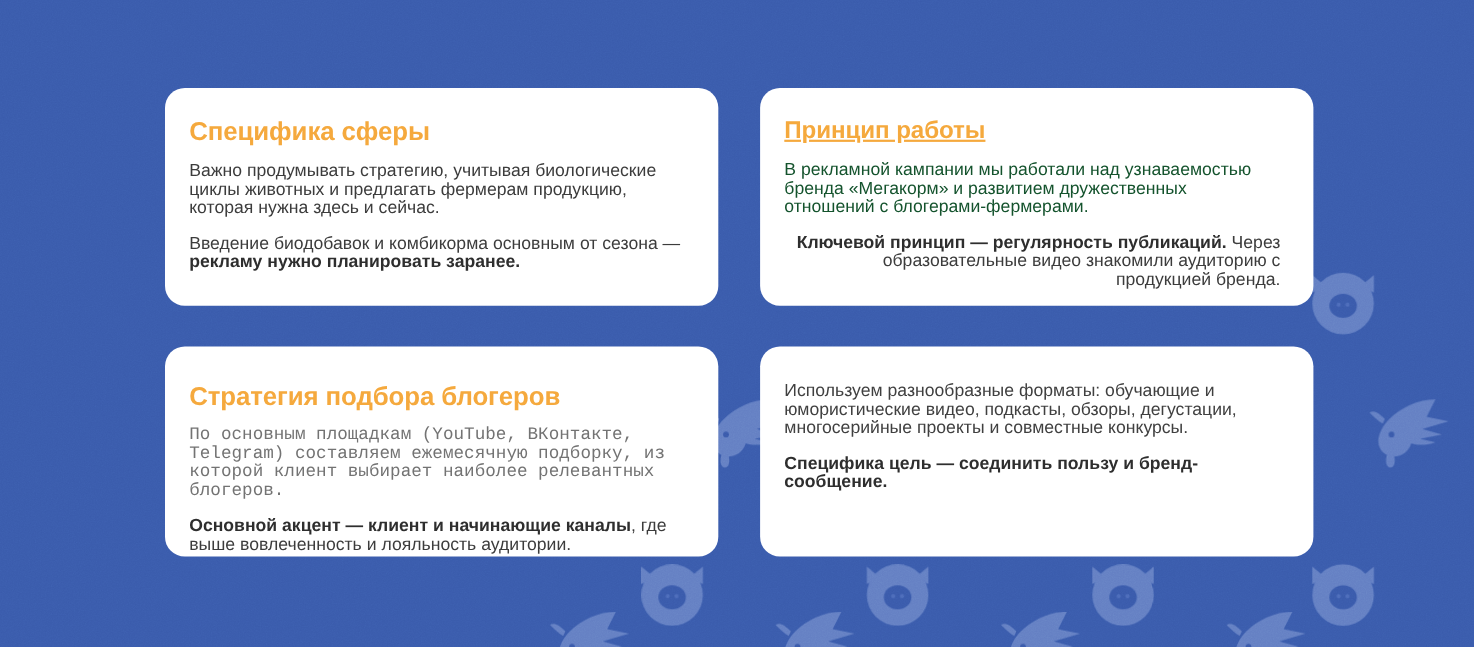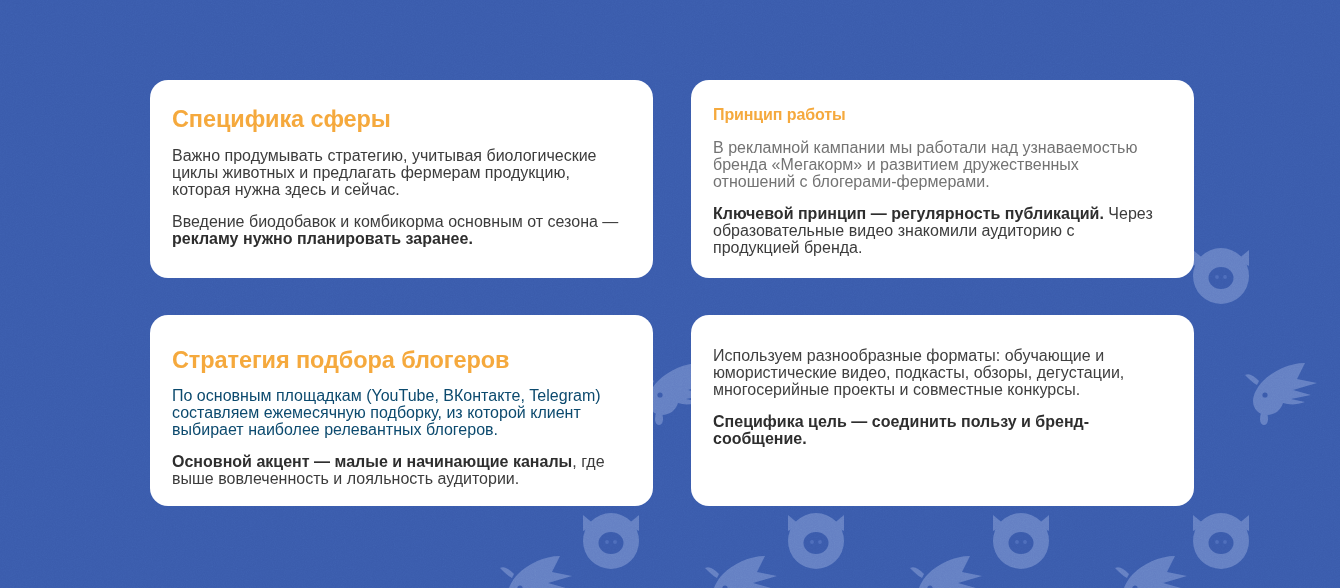--- a/index.html
+++ b/index.html
@@ -81,21 +81,21 @@
     line-height: 17px;
     letter-spacing: 0.01px;
   }
 
   .para + .para { margin-top: 15px; }
 
   .para b, .para strong { font-weight: bold; color: #2e2e2e; }
 
   
   #card-1 .card-title { font-size: 23.5px; }
-  #card-2 .card-title { font-size: 16px; }
+  #card-2 .card-title { font-size: 22px; text-decoration: underline; }
   #card-3 .card-title { font-size: 23.5px; }
   #card-4 .card-title { font-size: 23.5px; }
 
   #card-3, #card-4 { padding-top: 32px; }
   #card-3 .card-title, #card-4 .card-title { margin-bottom: 14px; }
 </style>
 </head>
 <body>
 
 <div id="slide-bg" style="background: rgb(58, 91, 172);"></div>
@@ -153,30 +153,30 @@
     <div class="card-title" style="color: rgb(245, 169, 61);">Специфика сферы</div>
     <div class="card-body">
         <p class="para" style="color: rgb(60, 60, 60);"><span>Важно продумывать стратегию, учитывая биологические циклы животных и предлагать фермерам продукцию, которая нужна здесь и сейчас.</span></p>
         <p class="para" style="color: rgb(60, 60, 60);"><span>Введение биодобавок и комбикорма основным от сезона — </span><b>рекламу нужно планировать заранее.</b></p>
       </div>
   </div>
 
   <div class="card" id="card-2" style="background: rgb(255, 255, 255);">
     <div class="card-title" style="color: rgb(245, 169, 61);">Принцип работы</div>
     <div class="card-body">
-        <p class="para" style="color: #737373;"><span>В рекламной кампании мы работали над узнаваемостью бренда «Мегакорм» и развитием дружественных отношений с блогерами-фермерами.</span></p>
-        <p class="para" style="color: rgb(60, 60, 60);"><b>Ключевой принцип — регулярность публикаций.</b><span> Через образовательные видео знакомили аудиторию с продукцией бренда.</span></p>
+        <p class="para" style="color: #14532d;"><span>В рекламной кампании мы работали над узнаваемостью бренда «Мегакорм» и развитием дружественных отношений с блогерами-фермерами.</span></p>
+        <p class="para" style="color: rgb(60, 60, 60); text-align: right;"><b>Ключевой принцип — регулярность публикаций.</b><span> Через образовательные видео знакомили аудиторию с продукцией бренда.</span></p>
       </div>
   </div>
 
   <div class="card" id="card-3" style="background: rgb(255, 255, 255);">
     <div class="card-title" style="color: rgb(245, 169, 61);">Стратегия подбора блогеров</div>
     <div class="card-body">
-        <p class="para" style="color: #0c4a6e;"><span>По основным площадкам (YouTube, ВКонтакте, Telegram) составляем ежемесячную подборку, из которой клиент выбирает наиболее релевантных блогеров.</span></p>
-        <p class="para" style="color: rgb(60, 60, 60);"><b>Основной акцент — малые и начинающие каналы</b><span>, где выше вовлеченность и лояльность аудитории.</span></p>
+        <p class="para" style="color: #737373; font-family: Liberation Mono, monospace;"><span>По основным площадкам (YouTube, ВКонтакте, Telegram) составляем ежемесячную подборку, из которой клиент выбирает наиболее релевантных блогеров.</span></p>
+        <p class="para" style="color: rgb(60, 60, 60);"><b>Основной акцент — клиент и начинающие каналы</b><span>, где выше вовлеченность и лояльность аудитории.</span></p>
       </div>
   </div>
 
   <div class="card" id="card-4" style="background: rgb(255, 255, 255);">
     <div class="card-body">
         <p class="para" style="color: #404040;"><span>Используем разнообразные форматы: обучающие и юмористические видео, подкасты, обзоры, дегустации, многосерийные проекты и совместные конкурсы.</span></p>
         <p class="para" style="color: rgb(60, 60, 60);"><b>Специфика цель — соединить пользу и бренд-сообщение.</b></p>
       </div>
   </div>
 

